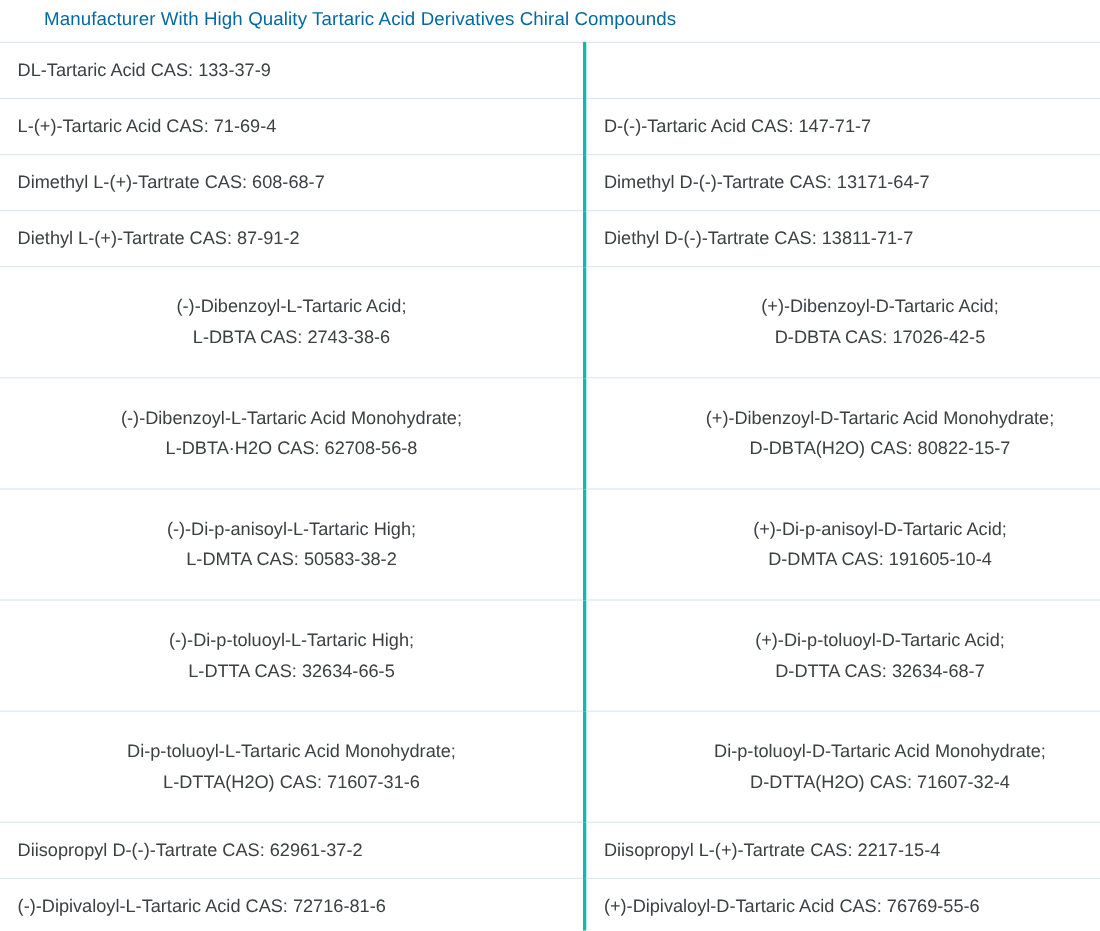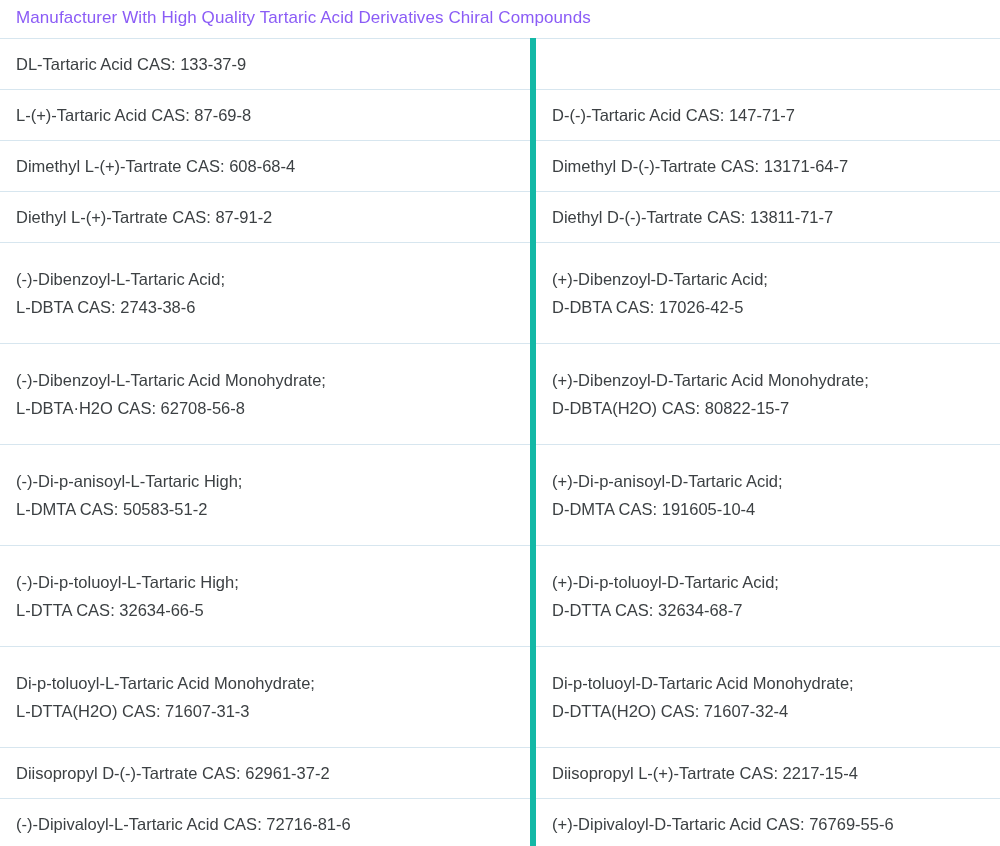--- a/index.html
+++ b/index.html
@@ -14,48 +14,50 @@
     color: #3c4043;
     overflow: hidden;
   }
   .page {
     width: 1000px;
     box-sizing: border-box;
     padding: 0 0 0 0;
   }
   .doc-title {
     font-size: 17px;
-    color: #8b5cf6;
+    color: #0369a1;
     padding: 8px 0 10px 16px;
     letter-spacing: 0.1px;
     white-space: nowrap;
+    margin-left: 24px;
   }
   table.compound-table {
     width: 1000px;
     border-collapse: collapse;
     table-layout: fixed;
   }
   table.compound-table td {
     border-top: 1px solid #d7e6ef;
     border-bottom: 1px solid #d7e6ef;
-    border-right: 6px solid #14b8a6;
+    border-right: 3px solid #14b8a6;
     vertical-align: middle;
     padding: 12px 16px;
     font-size: 16.5px;
     color: #3c4043;
     line-height: 1.0;
     height: 26px;
   }
   table.compound-table td:last-child {
     border-right: none;
   }
   table.compound-table td.col-left { width: 498px; }
   table.compound-table td.col-right { width: 502px; }
   table.compound-table tr.tall td {
     height: 76px;
+    text-align: center;
   }
   .cell-line {
     display: block;
     white-space: nowrap;
   }
   .cell-line + .cell-line {
     margin-top: 12px;
   }
   .empty-cell {
     color: transparent;
@@ -73,29 +75,29 @@
         <tr>
           <td class="col-left">
             <span class="cell-line">DL-Tartaric Acid CAS: 133-37-9</span>
           </td>
           <td class="col-right">
             <span class="cell-line empty-cell"></span>
           </td>
         </tr>
         <tr>
           <td class="col-left">
-            <span class="cell-line">L-(+)-Tartaric Acid CAS: 87-69-8</span>
+            <span class="cell-line">L-(+)-Tartaric Acid CAS: 71-69-4</span>
           </td>
           <td class="col-right">
             <span class="cell-line">D-(-)-Tartaric Acid CAS: 147-71-7</span>
           </td>
         </tr>
         <tr>
           <td class="col-left">
-            <span class="cell-line">Dimethyl L-(+)-Tartrate CAS: 608-68-4</span>
+            <span class="cell-line">Dimethyl L-(+)-Tartrate CAS: 608-68-7</span>
           </td>
           <td class="col-right">
             <span class="cell-line">Dimethyl D-(-)-Tartrate CAS: 13171-64-7</span>
           </td>
         </tr>
         <tr>
           <td class="col-left">
             <span class="cell-line">Diethyl L-(+)-Tartrate CAS: 87-91-2</span>
           </td>
           <td class="col-right">
@@ -118,41 +120,41 @@
             <span class="cell-line">L-DBTA·H2O CAS: 62708-56-8</span>
           </td>
           <td class="col-right">
             <span class="cell-line">(+)-Dibenzoyl-D-Tartaric Acid Monohydrate;</span>
             <span class="cell-line">D-DBTA(H2O) CAS: 80822-15-7</span>
           </td>
         </tr>
         <tr class="tall">
           <td class="col-left">
             <span class="cell-line">(-)-Di-p-anisoyl-L-Tartaric High;</span>
-            <span class="cell-line">L-DMTA CAS: 50583-51-2</span>
+            <span class="cell-line">L-DMTA CAS: 50583-38-2</span>
           </td>
           <td class="col-right">
             <span class="cell-line">(+)-Di-p-anisoyl-D-Tartaric Acid;</span>
             <span class="cell-line">D-DMTA CAS: 191605-10-4</span>
           </td>
         </tr>
         <tr class="tall">
           <td class="col-left">
             <span class="cell-line">(-)-Di-p-toluoyl-L-Tartaric High;</span>
             <span class="cell-line">L-DTTA CAS: 32634-66-5</span>
           </td>
           <td class="col-right">
             <span class="cell-line">(+)-Di-p-toluoyl-D-Tartaric Acid;</span>
             <span class="cell-line">D-DTTA CAS: 32634-68-7</span>
           </td>
         </tr>
         <tr class="tall">
           <td class="col-left">
             <span class="cell-line">Di-p-toluoyl-L-Tartaric Acid Monohydrate;</span>
-            <span class="cell-line">L-DTTA(H2O) CAS: 71607-31-3</span>
+            <span class="cell-line">L-DTTA(H2O) CAS: 71607-31-6</span>
           </td>
           <td class="col-right">
             <span class="cell-line">Di-p-toluoyl-D-Tartaric Acid Monohydrate;</span>
             <span class="cell-line">D-DTTA(H2O) CAS: 71607-32-4</span>
           </td>
         </tr>
         <tr>
           <td class="col-left">
             <span class="cell-line">Diisopropyl D-(-)-Tartrate CAS: 62961-37-2</span>
           </td>

